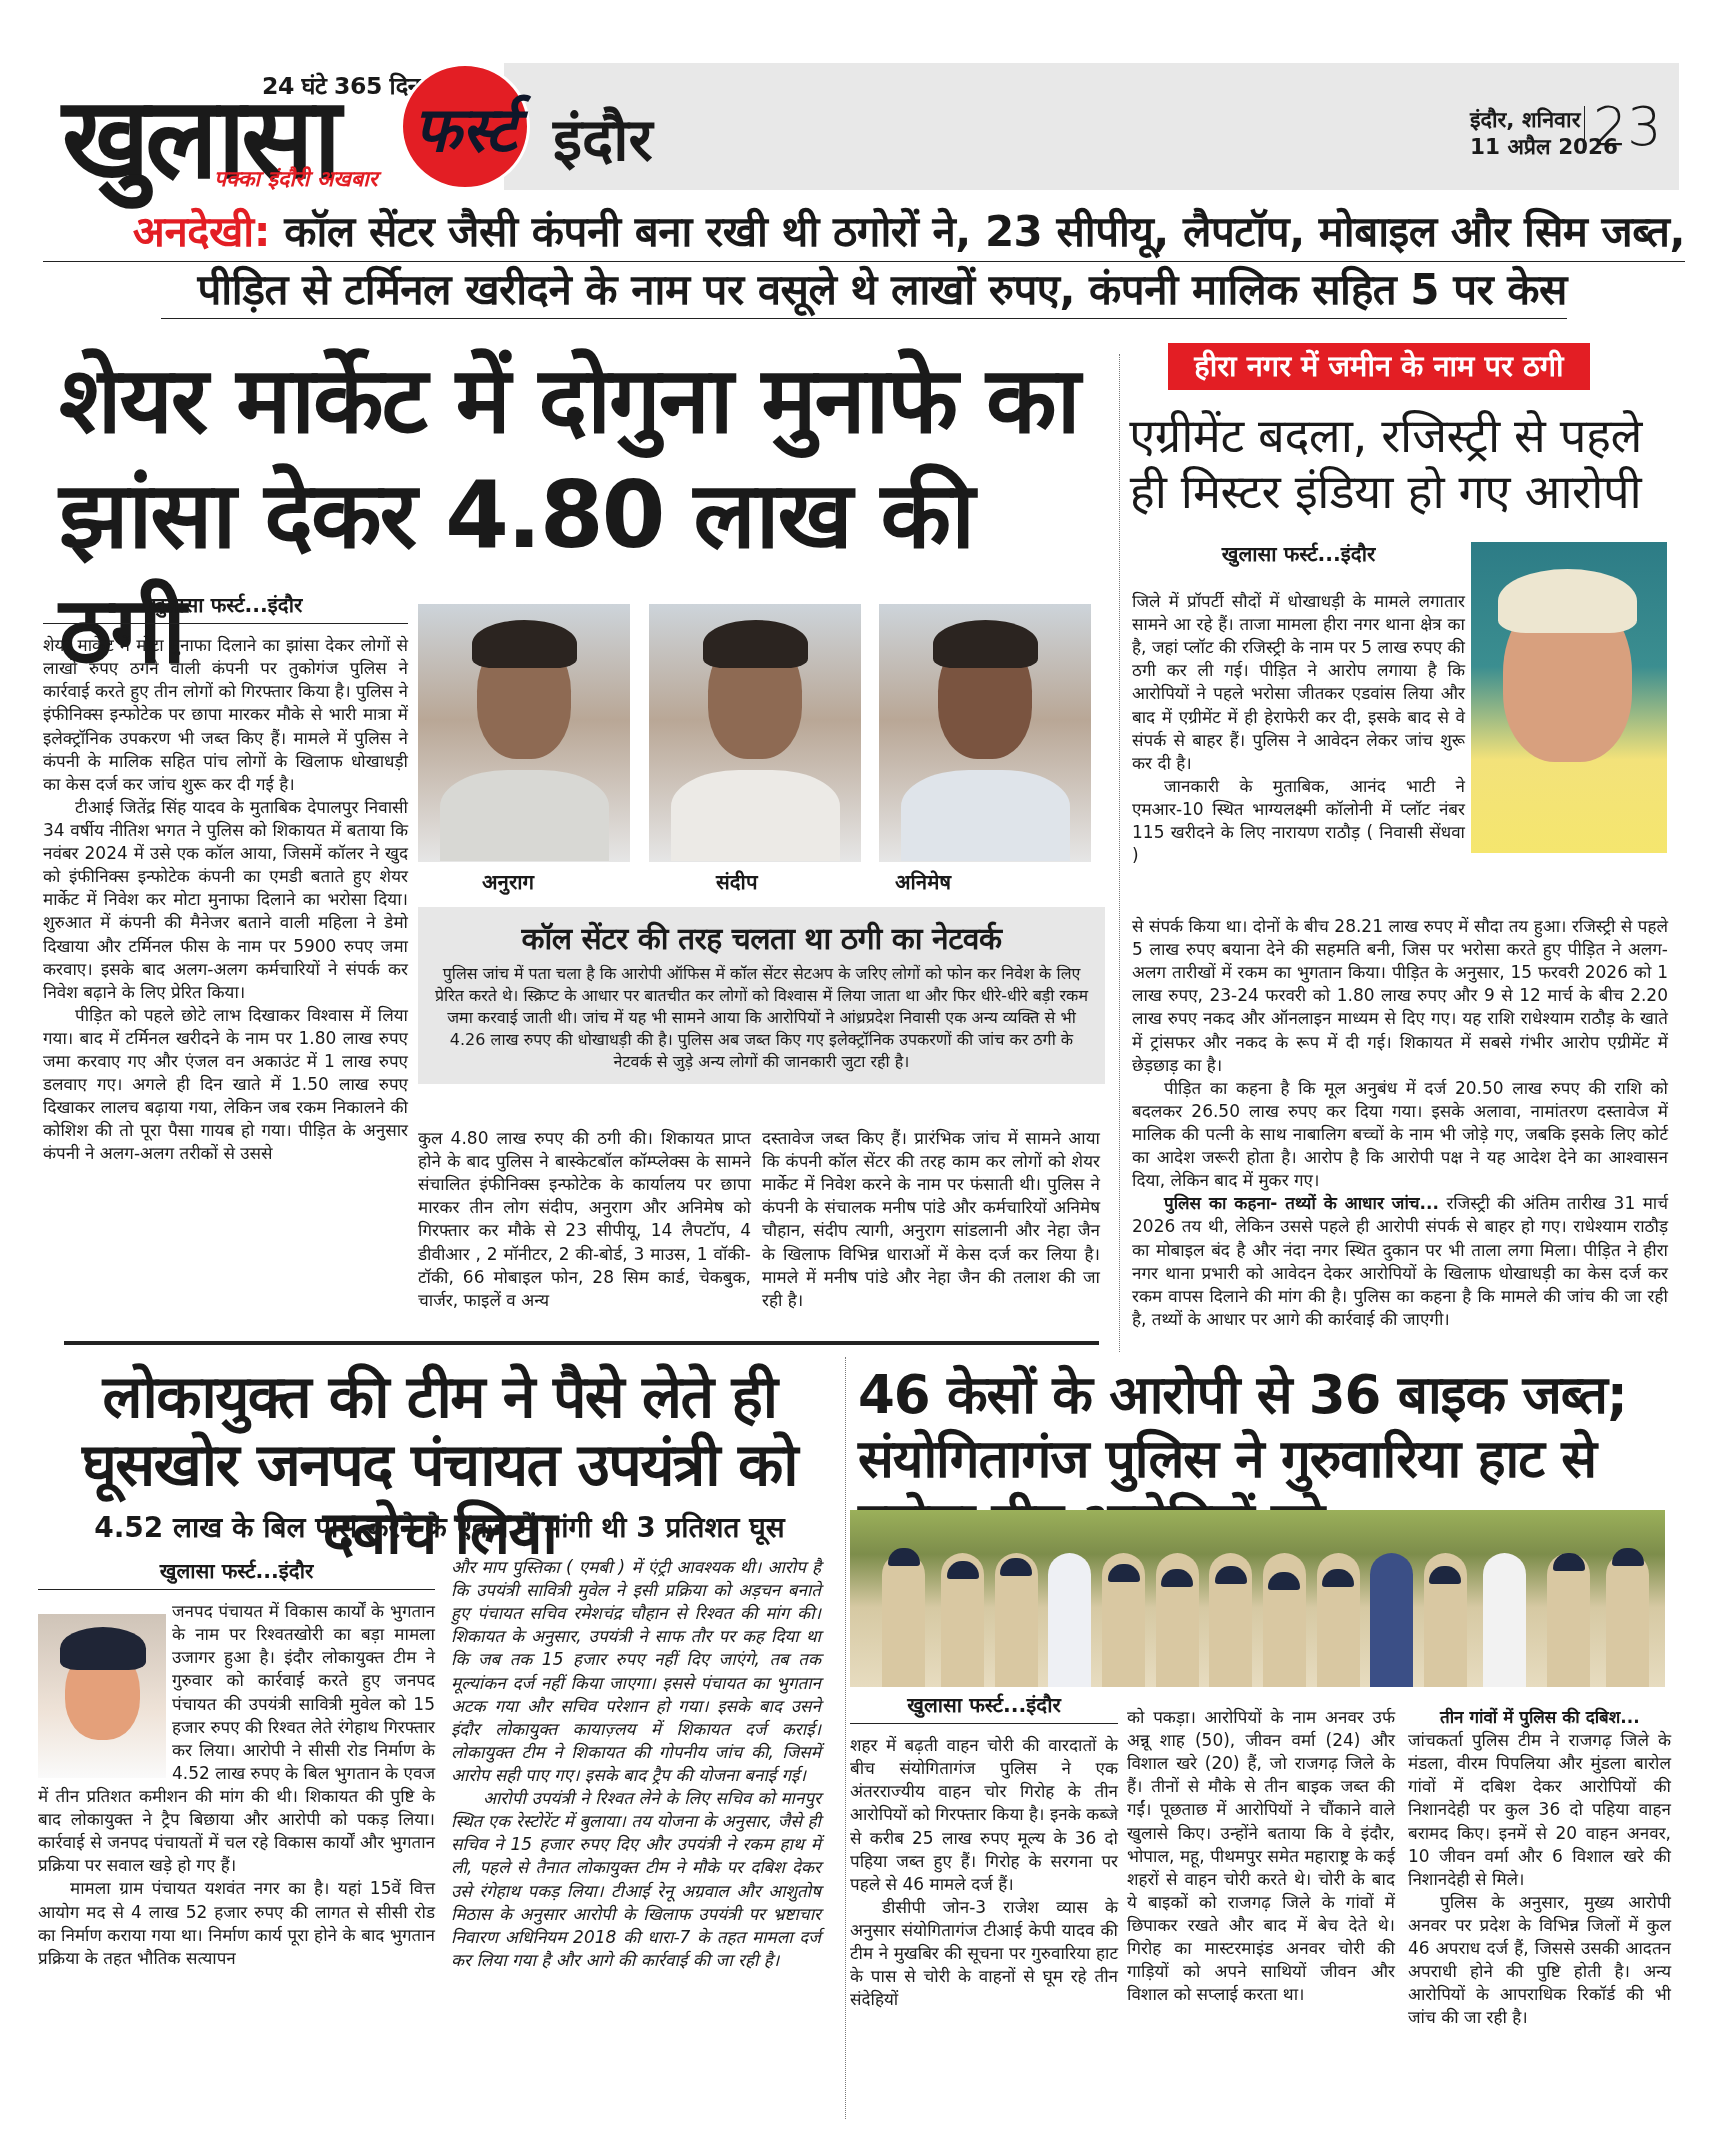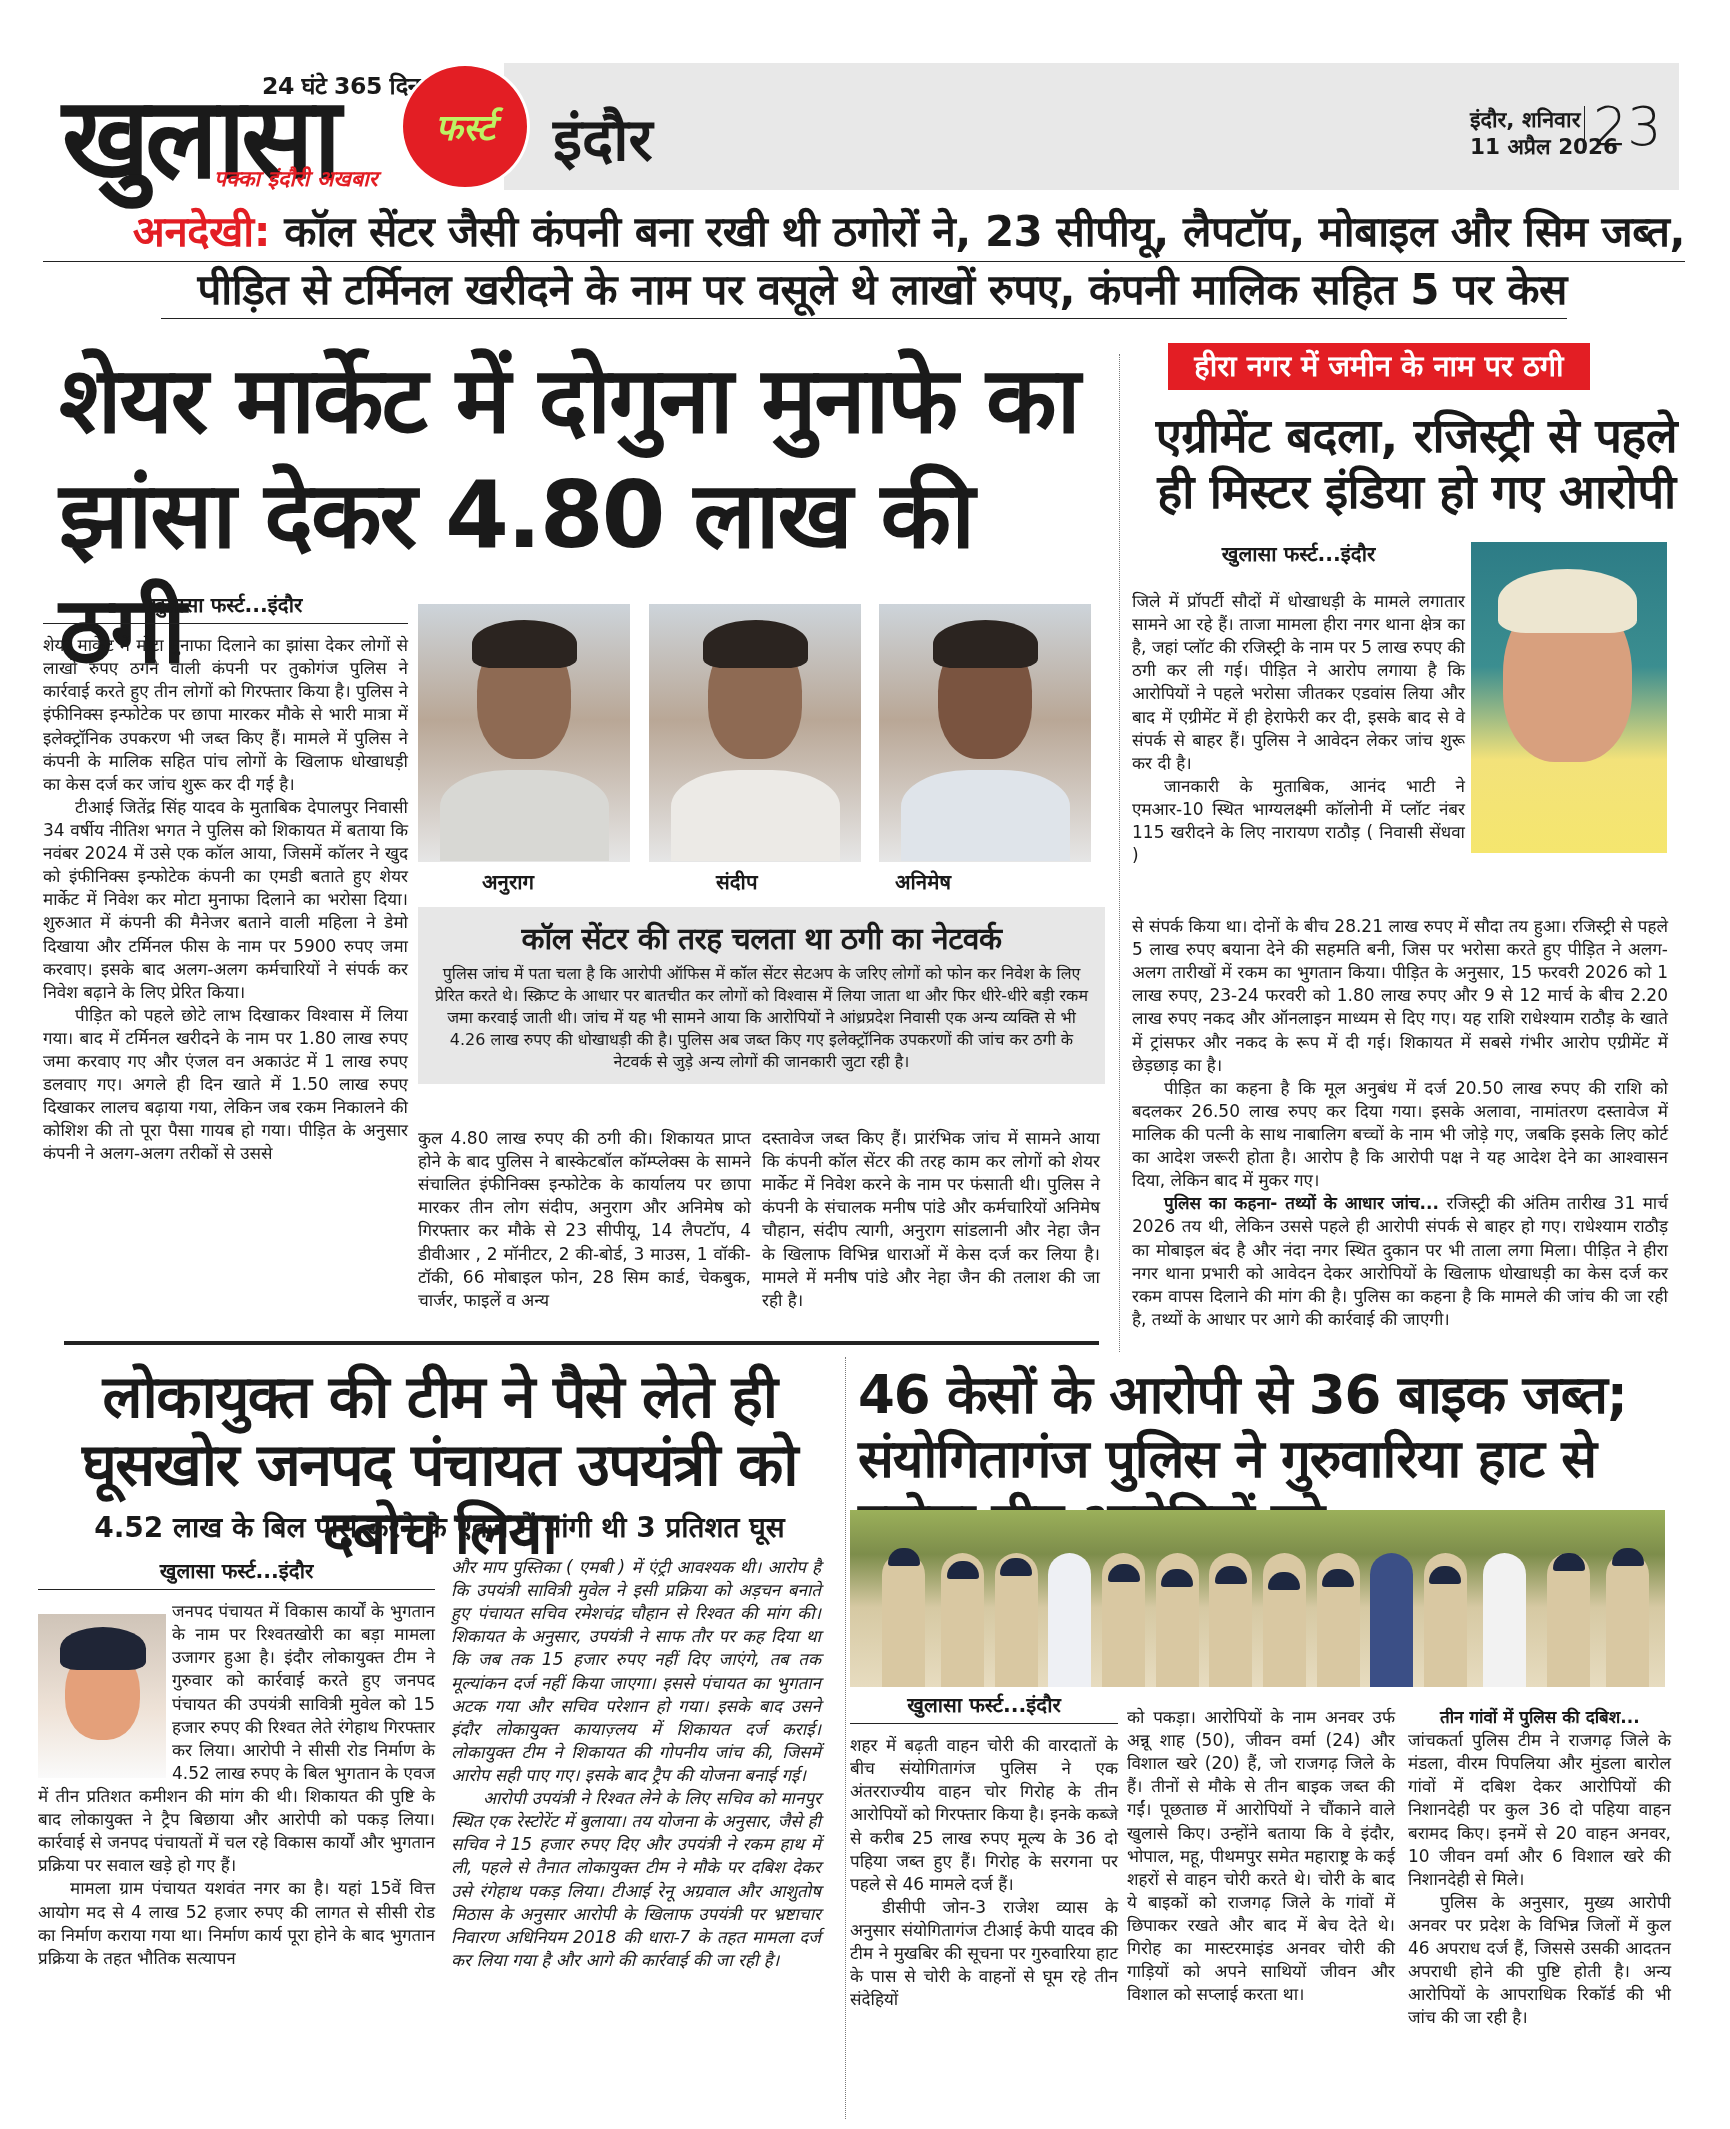--- a/index.html
+++ b/index.html
@@ -6,21 +6,21 @@
   html, body { width: 1730px; height: 2129px; background: #ffffff; overflow: hidden; }
   body { position: relative; font-family: "DejaVu Sans", "Liberation Sans", sans-serif; color: #1a1a1a; }
   .abs { position: absolute; }
 
   
   .mast-band { left: 504px; top: 63px; width: 1175px; height: 127px; background: #e8e8e8; }
   .tagline { left: 262px; top: 69px; font-size: 23.6px; font-weight: 700; letter-spacing: -0.5px; }
   .logo-word { left: 62px; top: 85px; font-size: 107px; font-weight: 900; line-height: 1; letter-spacing: -4.3px; transform: scaleY(1.05); }
   .logo-sub { left: 214px; top: 163px; font-size: 21.5px; color: #e31e24; font-weight: 700; font-style: italic; }
   .logo-circle { left: 400px; top: 63px; width: 130px; height: 127px; border-radius: 50%; background: #e31e24; border: 3.2px solid #fff; display:flex; align-items:center; justify-content:center; }
-  .logo-circle span { color: #bef264; font-size: 36px; font-weight: 700; font-style: italic; }
+  .logo-circle span { color: #0f172a; font-size: 62px; font-weight: 700; font-style: italic; }
   .edition { left: 553px; top: 97px; font-size: 59px; font-weight: 900; }
   .date-block { left: 1470px; top: 107px; text-align: left; width: 156px; font-size: 21.5px; font-weight: 700; line-height: 1.25; }
   .page-sep { left: 1584px; top: 106px; width: 1.1px; height: 47px; background: #222; }
   .page-no { left: 1593px; top: 95px; font-size: 54px; font-weight: 300; }
 
   
   .kicker { left: 43px; top: 207px; width: 1642px; font-size: 42px; font-weight: 800; line-height: 1.2; text-align: right; letter-spacing: -0.5px; }
   .kicker .red { color: #e31e24; }
   .kicker-line1 { border-bottom: 1.6px solid #222; padding-bottom: 3.2px; }
   .kicker-line2 { margin: 3.2px 118px 0; border-bottom: 1.6px solid #222; padding-bottom: 3.2px; }
@@ -41,21 +41,21 @@
   .photo-cap { position:absolute; top: 263px; font-size: 20.4px; font-weight: 800; }
   .info-box { left: 418px; top: 907px; width: 687px; height: 177px; background: #e7e7e7; padding: 9.7px 13px; }
   .info-box h3 { font-size: 30px; font-weight: 900; text-align: center; margin-bottom: 5.4px; letter-spacing: -0.5px; }
   .info-box p { font-size: 16px; line-height: 1.38; text-align: center; font-weight: 500; }
   .main-col2 { left: 418px; top: 1127px; width: 333px; }
   .main-col3 { left: 762px; top: 1127px; width: 338px; }
   .main-bottom-rule { left: 64px; top: 1341px; width: 1035px; height: 3.8px; background: #222; }
 
   
   .r-tag { left: 1168px; top: 343px; width: 422px; height: 47px; background: #e31e24; color:#fff; font-size: 29px; font-weight: 800; text-align:center; line-height: 47px; }
-  .r-head { left: 1143px; top: 408px; width: 547px; font-size: 47px; font-weight: 700; line-height: 1.2; text-align: center; letter-spacing: -0.5px; }
+  .r-head { left: 1112px; top: 408px; width: 547px; font-size: 47px; font-weight: 400; line-height: 1.2; text-align: center; letter-spacing: -0.5px; }
   .r-byline { left: 1159px; top: 539px; width: 279px; font-size: 20.4px; font-weight: 800; text-align:center; }
   .r-photo { left: 1471px; top: 542px; width: 196px; height: 311px; background: linear-gradient(180deg,#2d7c86 0%, #3b8e90 40%, #f3e27a 70%, #f5e66e 100%); overflow:hidden; }
   .r-photo .face { position:absolute; left: 32px; top: 48px; width: 129px; height: 172px; border-radius: 48% 48% 40% 40%; background: #d8a07e; }
   .r-photo .hair { position:absolute; left: 27px; top: 27px; width: 139px; height: 64px; border-radius: 50% 50% 20% 20%; background: #ede6d0; }
   .r-col1 { left: 1132px; top: 590px; width: 333px; }
   .r-col-full { left: 1132px; top: 874px; width: 536px; margin-top: 41px; }
 
   
   .bl-head { left: 48px; top: 1363px; width: 783px; font-size: 59px; font-weight: 900; line-height: 1.15; text-align: center; letter-spacing: -1.6px; }
   .bl-sub { left: 48px; top: 1507px; width: 783px; font-size: 28px; font-weight: 800; text-align: center; }

